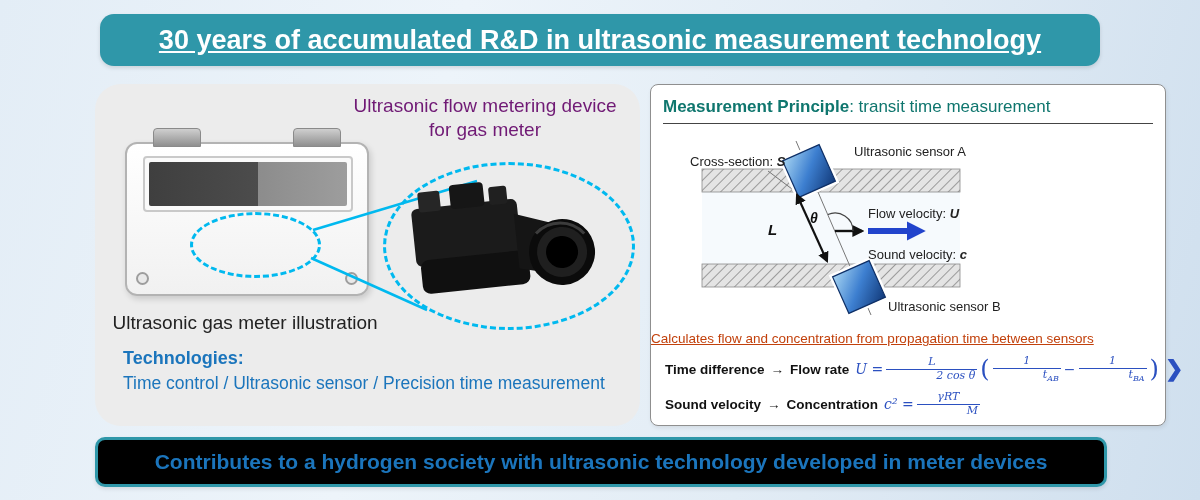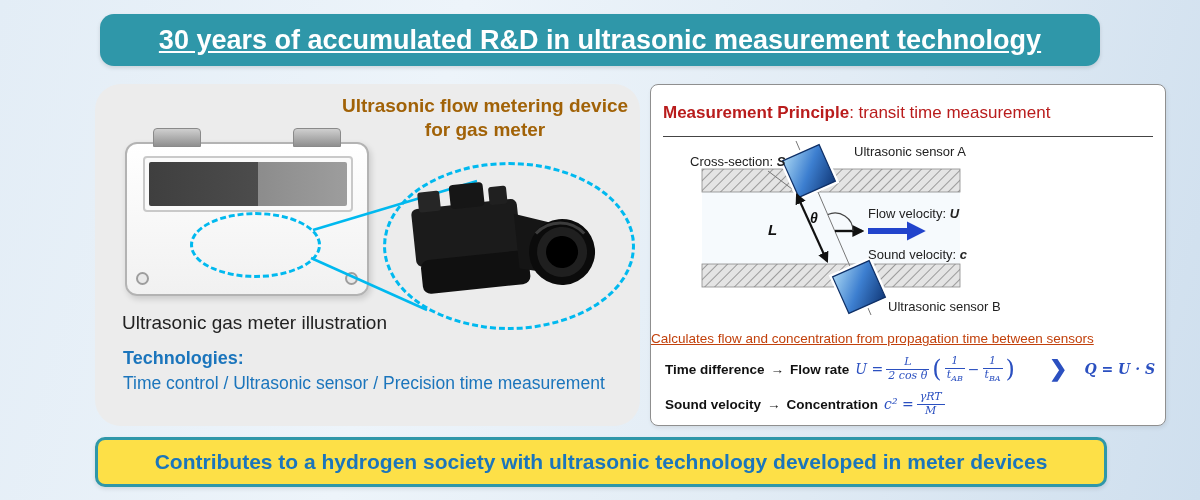--- a/index.html
+++ b/index.html
@@ -11,63 +11,63 @@
   
   .top-banner{
     position:absolute;left:100px;top:14px;width:1000px;height:52px;
     background:#2f97a9;border-radius:14px;display:flex;align-items:center;justify-content:center;
     color:#fff;font-size:27px;font-weight:bold;box-shadow:0 2px 4px rgba(0,0,0,.12);
     white-space:nowrap;
     text-decoration:underline;
   }
   
   .left-panel{position:absolute;left:95px;top:84px;width:545px;height:342px;background:#ececec;border-radius:26px;}
-  .device-label{position:absolute;left:240px;top:10px;width:300px;text-align:center;font-size:19px;color:#a16207;line-height:1.25;font-weight:bold;}
+  .device-label{position:absolute;left:240px;top:10px;width:300px;text-align:center;font-size:19px;color:#701a75;line-height:1.25;}
   .meter{position:absolute;left:30px;top:58px;width:240px;height:150px;background:linear-gradient(#ffffff,#f1f1f1);
     border:2px solid #b3b3b3;border-radius:12px;box-shadow:2px 3px 6px rgba(0,0,0,.15);}
   .cap{position:absolute;top:-16px;width:46px;height:17px;background:linear-gradient(#cfcfcf,#8f8f8f);
     border:1px solid #8a8a8a;border-radius:4px 4px 0 0;}
   .cap.left{left:26px}.cap.right{right:26px}
   .screen-bezel{position:absolute;left:16px;top:12px;width:198px;height:44px;background:#fafafa;
     border:2px solid #c9c9c9;border-radius:4px;padding:4px;}
   .screen{width:100%;height:100%;border-radius:2px;
     background:linear-gradient(90deg,#3f3f3f 0%,#4c4c4c 55%,#8c8c8c 55%,#9d9d9d 100%);}
   .screw{position:absolute;width:9px;height:9px;border:2px solid #9d9d9d;border-radius:50%;background:#e9e9e9;}
   .screw.l{left:9px;bottom:9px}.screw.r{right:9px;bottom:9px}
   .dash-small{position:absolute;left:95px;top:128px;width:125px;height:60px;border:3px dashed #00b9ef;border-radius:50%;}
   .dash-big{position:absolute;left:288px;top:78px;width:246px;height:162px;border:3px dashed #00b9ef;border-radius:50%;}
   .connector{position:absolute;left:0;top:0;pointer-events:none;}
   .device-photo{position:absolute;left:302px;top:86px;width:214px;height:150px;}
-  .meter-caption{position:absolute;left:8px;top:228px;width:284px;text-align:right;font-size:19px;color:#222;}
+  .meter-caption{position:absolute;left:8px;top:228px;width:284px;text-align:center;font-size:19px;color:#222;}
   .tech{position:absolute;left:28px;top:262px;font-size:18px;line-height:1.4;}
   .tech-heading{color:#1b75bc;font-weight:bold;}
   .tech-list{color:#1b75bc;font-size:17.5px;}
   
   .right-panel{position:absolute;left:650px;top:84px;width:516px;height:342px;background:#fff;
     border:1px solid #8f8f8f;border-radius:8px;box-sizing:border-box;box-shadow:1px 2px 4px rgba(0,0,0,.08);}
-  .rp-title{margin:18px 12px 0;padding-bottom:13px;border-bottom:1.5px solid #444;font-size:17px;color:#b91c1c;}
+  .rp-title{margin:12px 12px 0;padding-bottom:6px;border-bottom:1.5px solid #444;font-size:17px;color:#0f766e;}
   .rp-title .b{font-weight:bold;}
   .diagram{position:absolute;left:13px;top:44px;}
   .rp-desc{position:absolute;top:246px;left:0;width:100%;text-align:left;font-size:13.5px;color:#c2410c;text-decoration:underline;}
   .frow{position:absolute;left:14px;right:10px;display:flex;align-items:center;gap:6px;}
   .frow1{top:270px;}
   .frow2{top:306px;}
   .flabel{font-size:13.5px;font-weight:bold;color:#111;white-space:nowrap;}
   .math{display:inline-flex;align-items:center;gap:3px;font-family:"DejaVu Serif",serif;
     font-style:italic;color:#2b50c0;font-size:14px;white-space:nowrap;}
   .frac{display:inline-flex;flex-direction:column;text-align:center;font-size:11px;line-height:1.15;}
   .frac .num{padding:0 3px;border-bottom:1px solid #2b50c0;}
-  .frac .den{padding:0 2px;}
+  .frac .den{padding:0 2px;margin-left:48px;}
   .frac sub{font-size:8px;vertical-align:sub;}
   .paren{font-size:24px;font-style:normal;font-weight:300;line-height:1;}
   .chev{margin-left:auto;color:#2b50c0;font-size:22px;font-weight:bold;line-height:1;}
   .qf{font-weight:bold;margin-left:11px;}
   
   .bottom-banner{position:absolute;left:95px;top:437px;width:1012px;height:50px;box-sizing:border-box;
-    background:#fde047;border:3px solid #2f97a9;border-radius:10px;display:flex;align-items:center;justify-content:center;
+    background:#000000;border:3px solid #2f97a9;border-radius:10px;display:flex;align-items:center;justify-content:center;
     color:#1b75bc;font-size:21px;font-weight:bold;white-space:nowrap;box-shadow:0 2px 4px rgba(0,0,0,.10);}
   svg text{font-family:"Liberation Sans",sans-serif;}
 </style>
 </head>
 <body>
 
 <div class="top-banner">
   <span>30 years of accumulated R&amp;D in ultrasonic measurement technology</span>
 </div>
 

